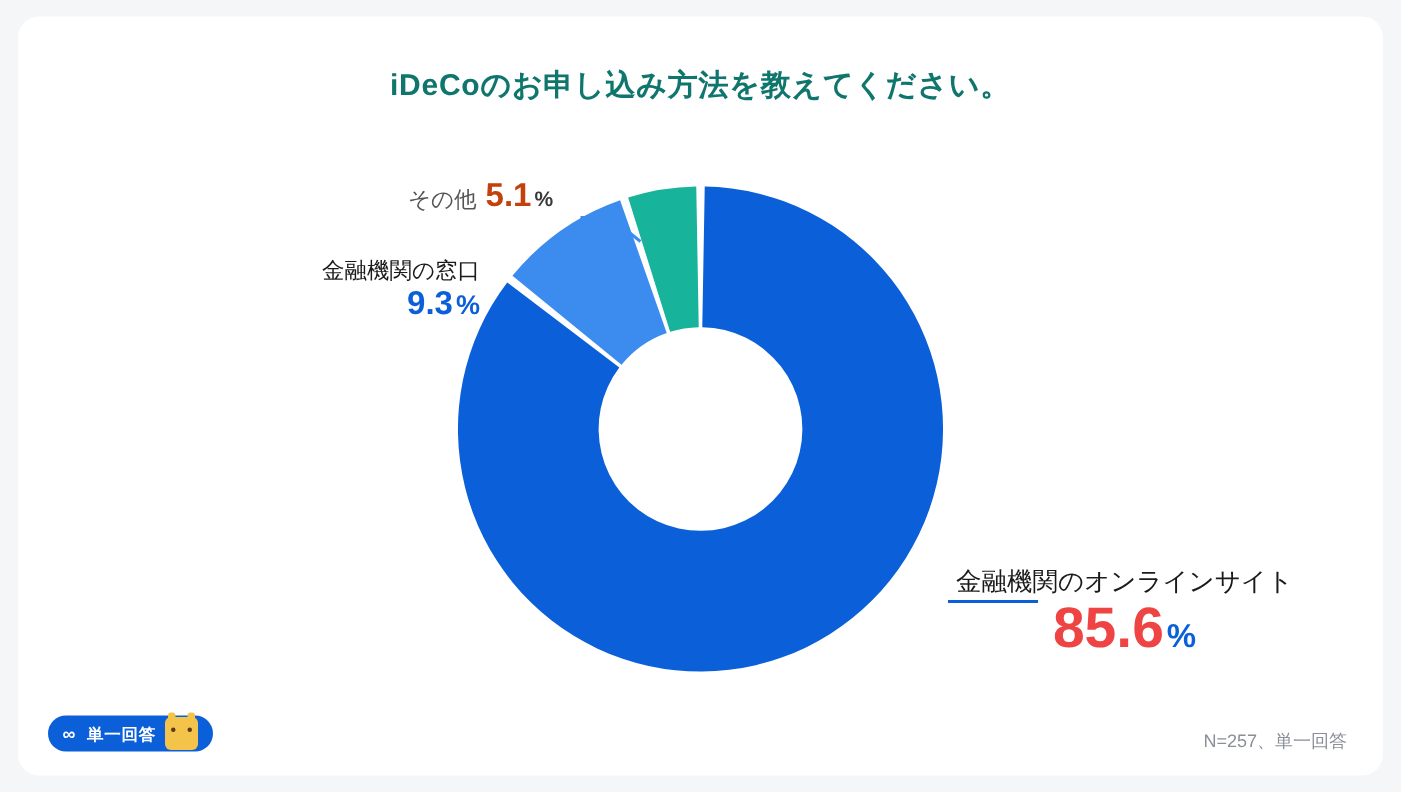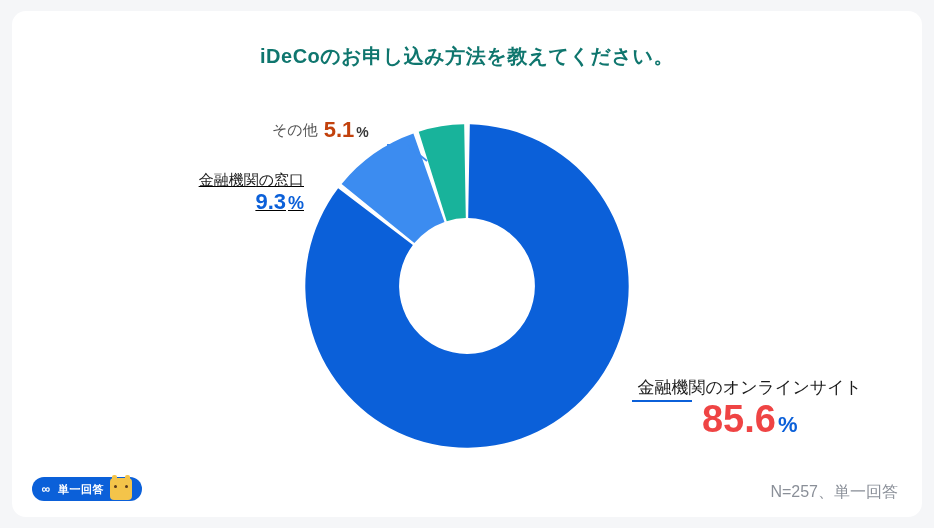--- a/index.html
+++ b/index.html
@@ -61,51 +61,50 @@
   .label-a { 
     right: 60px;
     top: 365px;
     text-align: center;
   }
   .label-a .name { font-size: 17px; }
   .label-a .val { font-size: 38px; color: #ef4444; line-height: 1.1; }
   .label-a .pct { color: #0b60d9; font-size: 22px; }
 
   .label-b { 
-    left: 112px;
+    left: 128px;
     top: 160px;
     width: 180px;
-    text-decoration: underline;
   }
   .label-b .name { font-size: 15px; }
   .label-b .val { font-size: 22px; color: #0b60d9; line-height: 1.1; }
   .label-b .pct { color: #0b60d9; font-size: 18px; }
 
   .label-c { 
     left: 260px;
     top: 106px;
     text-align: left;
     display: flex;
-    align-items: center;
+    align-items: flex-end;
     gap: 6px;
   }
   .label-c .name { font-size: 15px; color: #555; }
   .label-c .val { font-size: 22px; color: #c2410c; }
   .label-c .pct { color: #3a3a3a; font-size: 14px; }
 
   .leader {
     position: absolute;
     pointer-events: none;
   }
 
   .footnote {
     position: absolute;
     right: 24px;
     bottom: 14px;
-    font-size: 16px;
+    font-size: 12px;
     color: #8a8f98;
   }
 
   .brand {
     position: absolute;
     left: 20px;
     bottom: 16px;
     display: flex;
     align-items: center;
     background: #0b60d9;

